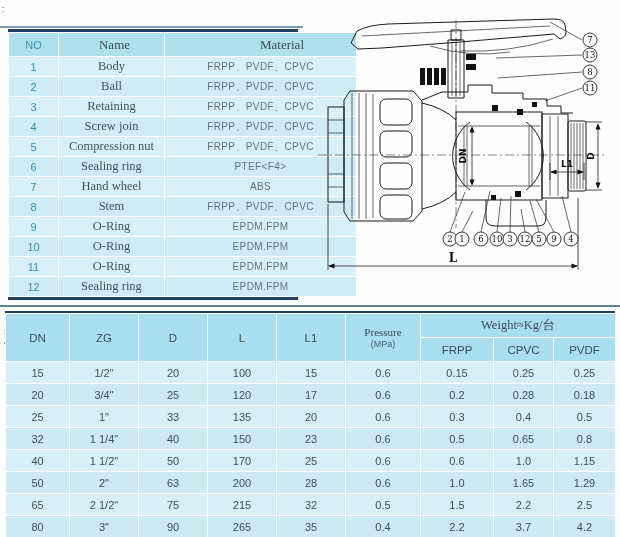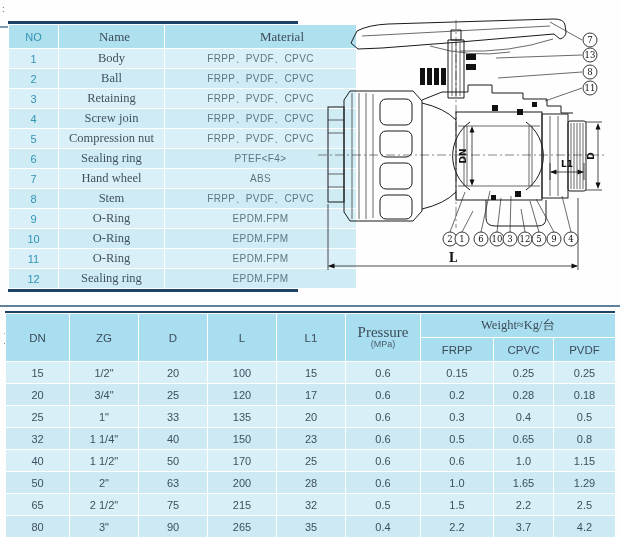--- a/index.html
+++ b/index.html
@@ -11,21 +11,21 @@
     position:absolute; font-family:"Liberation Serif", serif;
     font-size:16px; font-weight:600; color:#141414; letter-spacing:.3px;margin-top:48px;
   }
   .title-mark { position:absolute; left:2px; top:4px; font-size:9px; color:#555; }
   .rule { position:absolute; height:2px; }
   .rule1 { top:26px; left:0; width:303px; background:#7d9cb5; }
   .rule2 { top:305px; left:0; width:620px; background:#60829c; }
 
   
   .mat-wrap {
-    position:absolute; left:8px; top:21px; width:290px;
+    position:absolute; left:8px; top:29px; width:290px;
     border-top:3px solid #1e4166; border-bottom:3px solid #1e4166;
   }
   table.mat { width:100%; border-collapse:collapse; table-layout:fixed; }
   .mat th, .mat td { border:1px solid #ffffff; overflow:hidden; white-space:nowrap; }
   .mat thead th { background:#afe0ee; height:21px; font-weight:normal; }
   .mat tbody td { background:#d9f0f8; height:17px; text-align:center; }
   .mat tbody tr:nth-child(even) td { background:#cfecf5; }
   .mat .c-no { width:47px; }
   .mat .c-name { width:97px;padding-left:7px; }
   .mat .c-mat { width:146px;padding-left:44px; }
@@ -38,21 +38,21 @@
   
   .dim-wrap {
     position:absolute; left:5px; top:311px; width:610px;
     border-top:2px solid #1e4166; border-bottom:3px solid #1e4166;
   }
   table.dim { width:100%; border-collapse:collapse; table-layout:fixed; }
   .dim th, .dim td { border:1px solid #ffffff; overflow:hidden; white-space:nowrap; }
   .dim thead th { background:#a9def0; color:#3c4c58; font-weight:normal; font-size:11.5px; height:21px; }
   .dim tbody td { background:#d7f0f8; height:19px; text-align:center; font-size:11px; color:#3d4f5e; }
   .dim tbody tr:nth-child(even) td { background:#cdeaf4; }
-  .dim .p1 { display:block; font-family:"Liberation Serif", serif; font-size:15px; line-height:13px; }
+  .dim .p1 { display:block; font-family:"Liberation Serif", serif; font-size:11px; line-height:13px; }
   .dim .p2 { display:block; font-size:9px; line-height:10px; color:#49606e; }
   .dim .wgroup { font-family:"Liberation Serif", serif; font-size:12.5px;margin-left:35px; }
 
   
   .diagram { position:absolute; left:310px; top:6px; width:306px; height:274px; }
   .ln { stroke:#1b1b1b; stroke-width:1; fill:none; }
   .thin { stroke:#2a2a2a; stroke-width:.7; fill:none; }
   .dash { stroke:#555; stroke-width:.7; fill:none; stroke-dasharray:9 3 2 3; }
   .dimln { stroke:#222; stroke-width:.8; fill:none; }
   .seal { fill:#111; stroke:none; }

